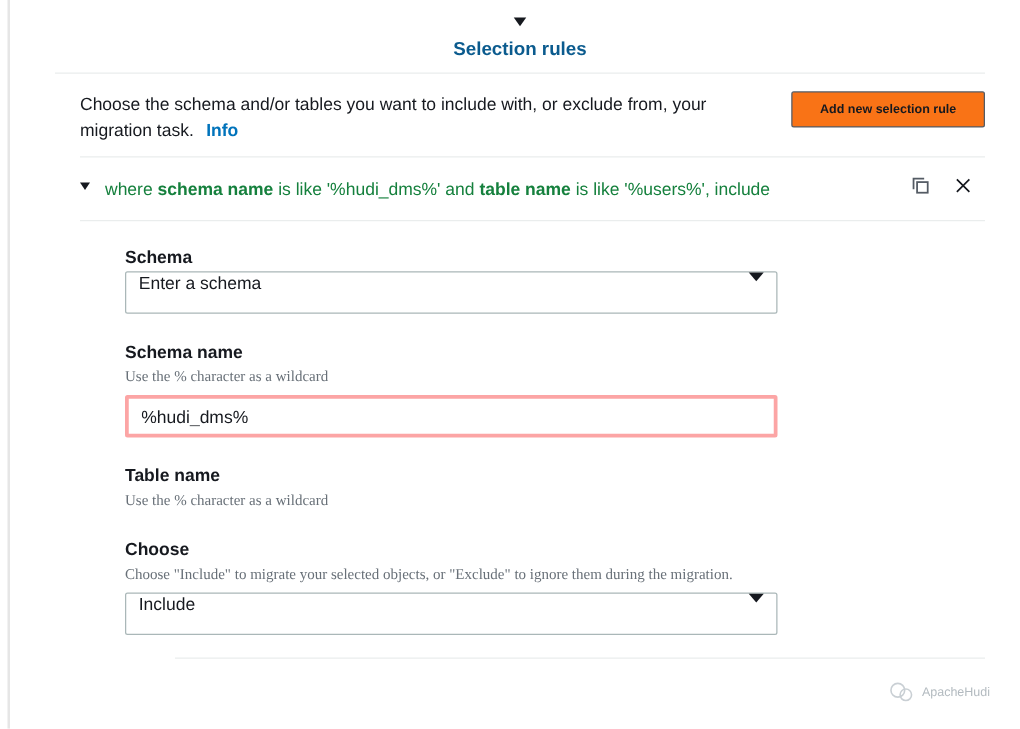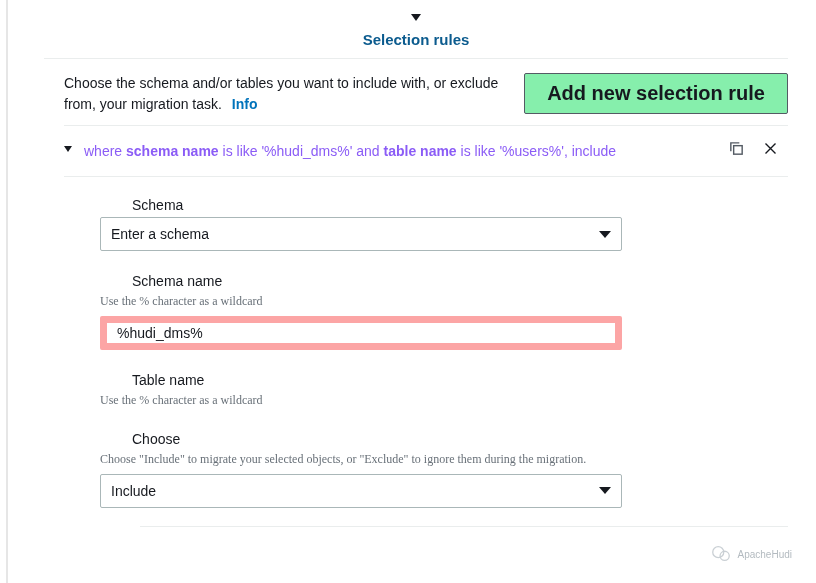--- a/index.html
+++ b/index.html
@@ -45,70 +45,69 @@
   .intro {
     display: flex;
     align-items: flex-start;
     gap: 20px;
     padding: 14px 0 10px 20px;
   }
   .intro-text { flex: 1; color: #16191f; line-height: 1.5; }
   .info-link { color: #0073bb; font-weight: 700; margin-left: 6px; cursor: pointer; }
   .btn {
     border: 1px solid #545b64;
-    background: #86efac;
+    background: #f97316;
     color: #16191f;
     font-weight: 700;
-    font-size: 20px;
+    font-size: 10px;
     padding: 8px 22px;
     border-radius: 2px;
     cursor: pointer;
     white-space: nowrap;
     flex: none;
   }
   .rule-block {
     margin-left: 20px;
     border-top: 1px solid #eaeded;
     border-bottom: 1px solid #eaeded;
     padding: 14px 4px 14px 0;
     display: flex;
     align-items: flex-start;
     gap: 12px;
   }
-  .rule-summary { flex: 1; line-height: 1.6; color: #8b5cf6; }
+  .rule-summary { flex: 1; line-height: 1.6; color: #15803d; }
   .rule-summary b { font-weight: 700; }
   .rule-actions { display: flex; gap: 18px; align-items: center; flex: none; padding-right: 6px; }
   .icon-btn { cursor: pointer; color: #545b64; display: inline-flex; }
   .form-area { padding: 20px 0 0 56px; }
   .field { margin-bottom: 22px; max-width: 522px; }
-  .field-label { font-weight: 400; font-size: 14px; color: #16191f; margin-bottom: 4px; margin-left: 32px; }
+  .field-label { font-weight: 700; font-size: 14px; color: #16191f; margin-bottom: 4px; }
   .field-hint { font-size: 12px; color: #687078; margin-bottom: 6px; line-height: 1.4; font-family: Liberation Serif, serif; }
   .select {
     position: relative;
     display: flex;
-    align-items: center;
     justify-content: space-between;
     border: 1px solid #aab7b8;
     background: #fff;
     height: 34px;
     padding: 0 10px;
     border-radius: 2px;
     cursor: pointer;
   }
   .select .caret {
     width: 0; height: 0;
     border-left: 6px solid transparent;
     border-right: 6px solid transparent;
     border-top: 7px solid #16191f;
   }
   .text-input {
     width: 100%;
     height: 34px;
     padding: 0 10px;
-    border: 7px solid #fca5a5;
+    border: 3px solid #fca5a5;
     border-radius: 2px;
     font-size: 14px;
     font-family: inherit;
     color: #16191f;
     outline: none;
   }
   .text-input.focused {
     border: 2px solid #00a1c9;
     padding: 0 9px;
   }

